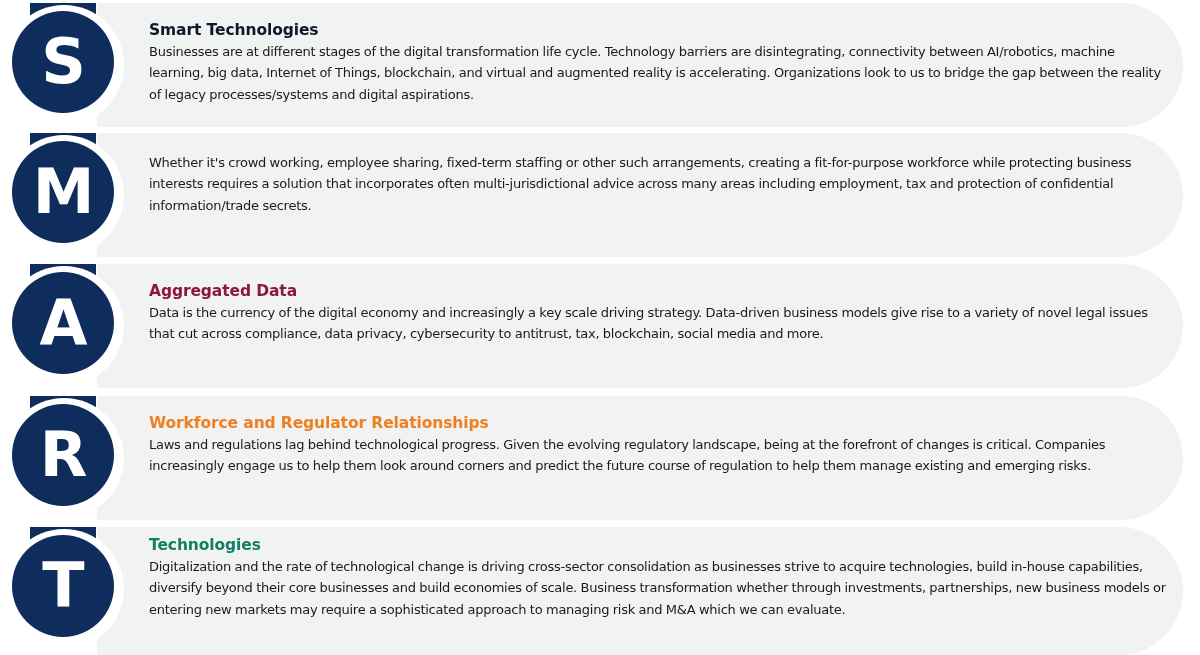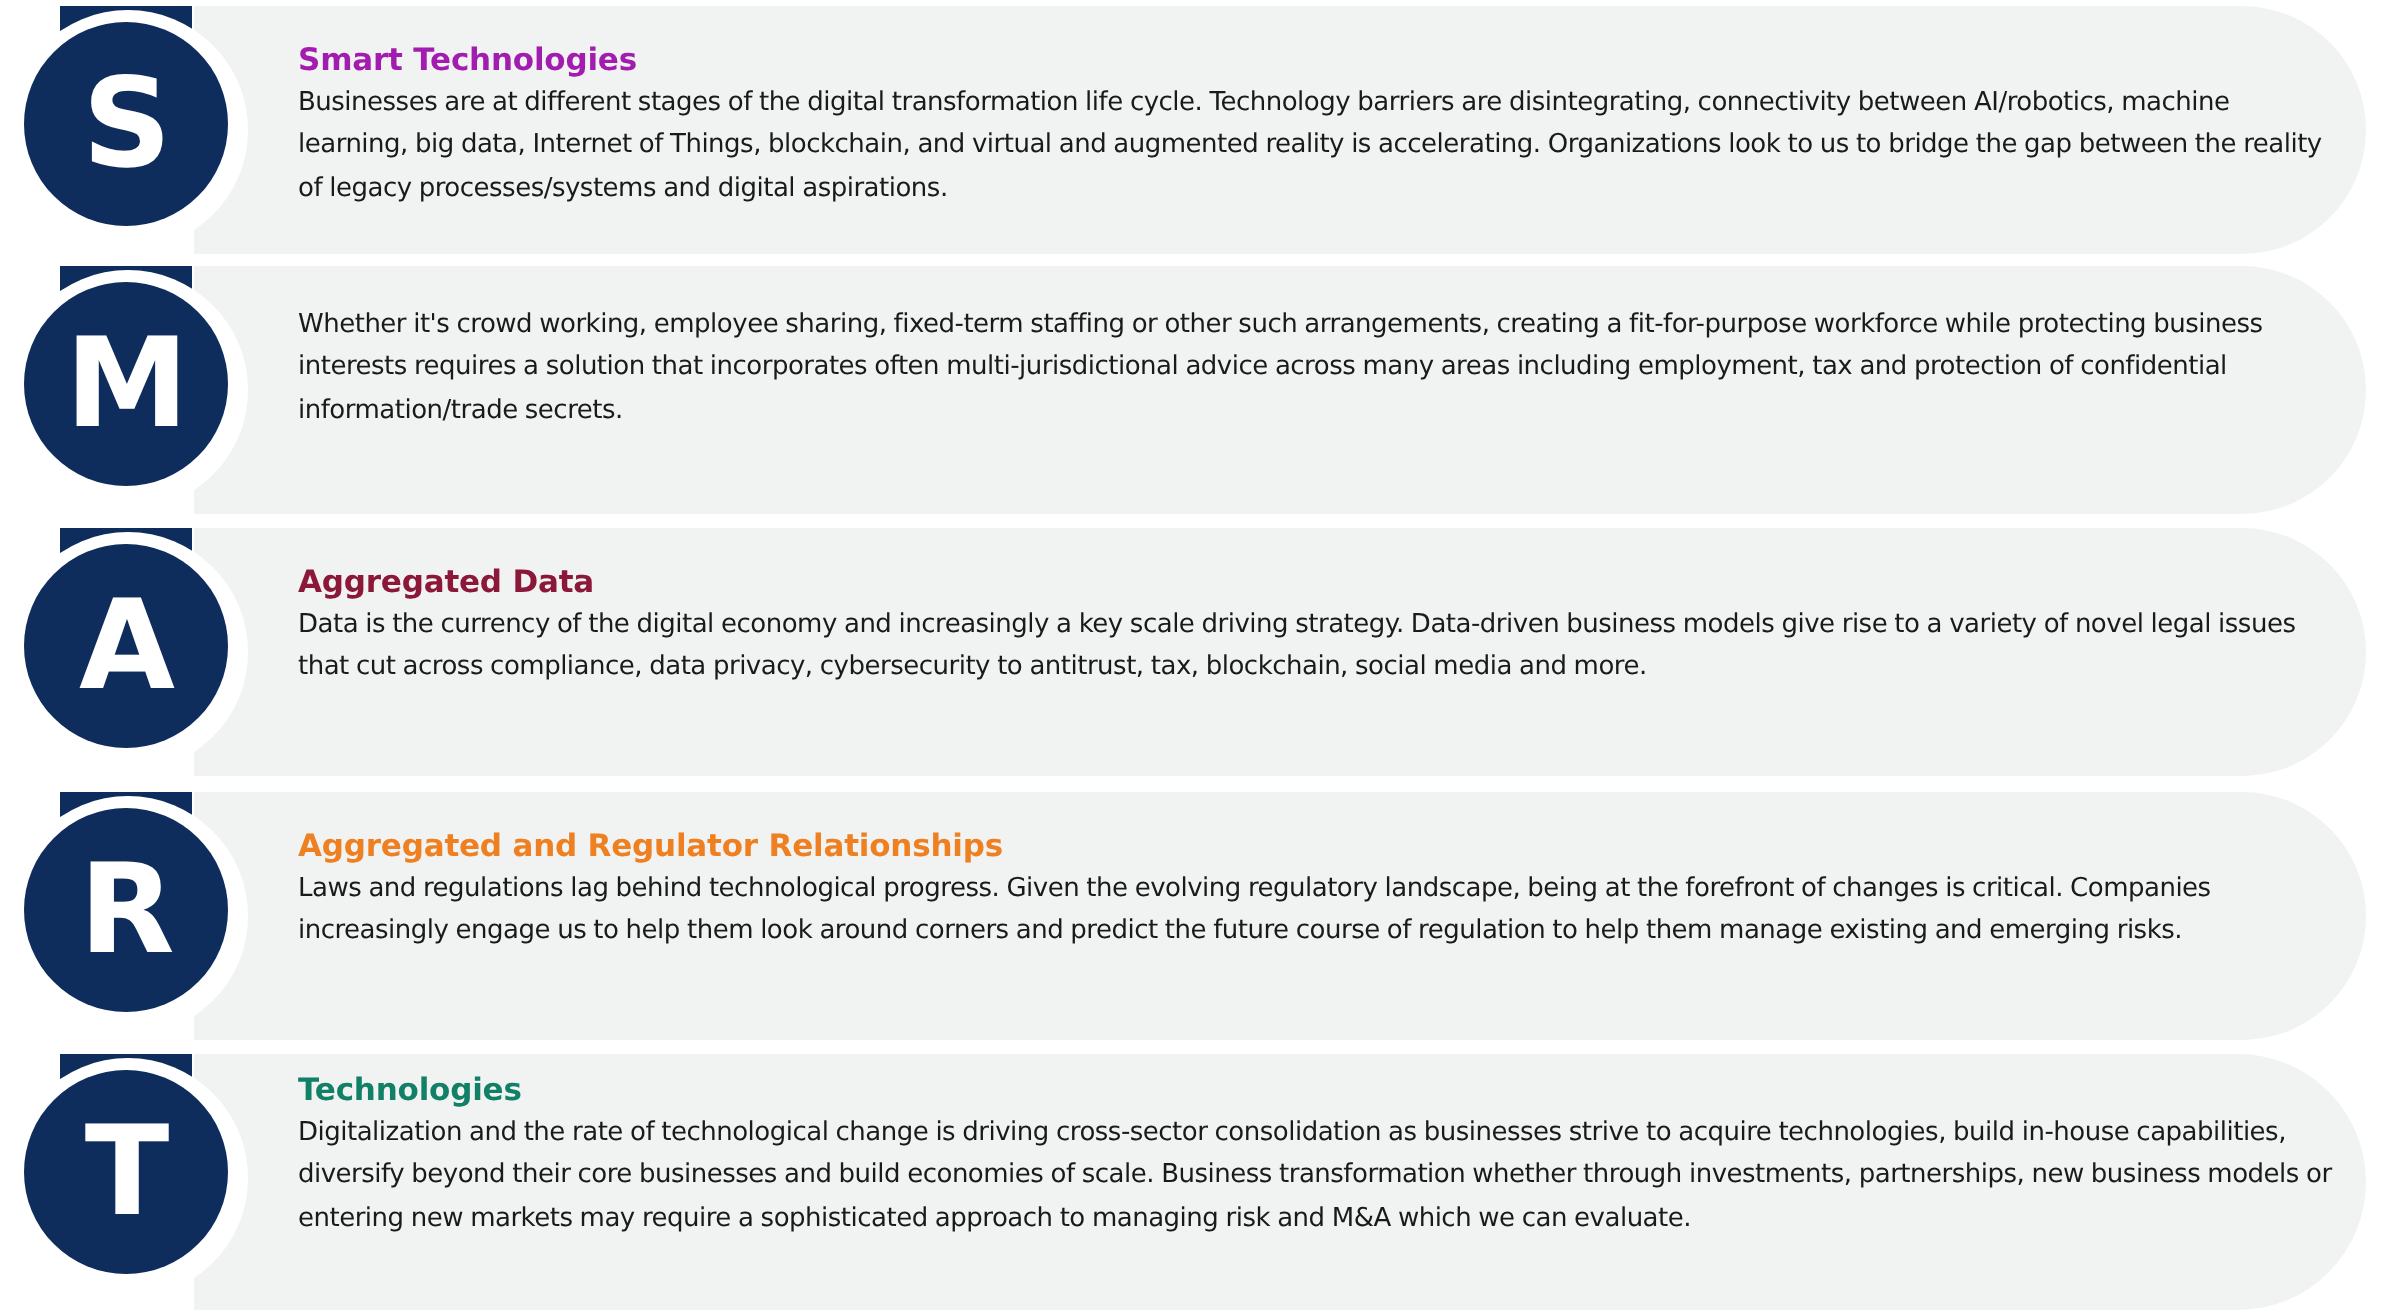--- a/index.html
+++ b/index.html
@@ -138,21 +138,21 @@
 <div class="smart-board">
 
   <div class="smart-row r0" style="top:3px;">
     <div class="row-panel"></div>
     <div class="badge-notch"></div>
     <div class="badge-halo"></div>
     <div class="badge-circle">
       <div class="badge-letter">S</div>
     </div>
     <div class="row-text">
-      <p class="row-title" style="color:#a21caf;">Smart Technologies</p>
+      <p class="row-title" style="color:#0f172a;">Smart Technologies</p>
       <p class="row-body">Businesses are at different stages of the digital transformation life cycle. Technology barriers are disintegrating, connectivity between AI/robotics, machine learning, big data, Internet of Things, blockchain, and virtual and augmented reality is accelerating. Organizations look to us to bridge the gap between the reality of legacy processes/systems and digital aspirations.</p>
     </div>
   </div>
 
   <div class="smart-row r1" style="top:133px;">
     <div class="row-panel"></div>
     <div class="badge-notch"></div>
     <div class="badge-halo"></div>
     <div class="badge-circle">
       <div class="badge-letter">M</div>
@@ -176,21 +176,21 @@
   </div>
 
   <div class="smart-row r3" style="top:396px;">
     <div class="row-panel"></div>
     <div class="badge-notch"></div>
     <div class="badge-halo"></div>
     <div class="badge-circle">
       <div class="badge-letter">R</div>
     </div>
     <div class="row-text">
-      <p class="row-title" style="color:#ee8022;">Aggregated and Regulator Relationships</p>
+      <p class="row-title" style="color:#ee8022;">Workforce and Regulator Relationships</p>
       <p class="row-body">Laws and regulations lag behind technological progress. Given the evolving regulatory landscape, being at the forefront of changes is critical. Companies increasingly engage us to help them look around corners and predict the future course of regulation to help them manage existing and emerging risks.</p>
     </div>
   </div>
 
   <div class="smart-row r4" style="top:527px; height:128px;">
     <div class="row-panel" style="height:128px; border-top-right-radius:64px; border-bottom-right-radius:64px;"></div>
     <div class="badge-notch"></div>
     <div class="badge-halo"></div>
     <div class="badge-circle">
       <div class="badge-letter">T</div>

